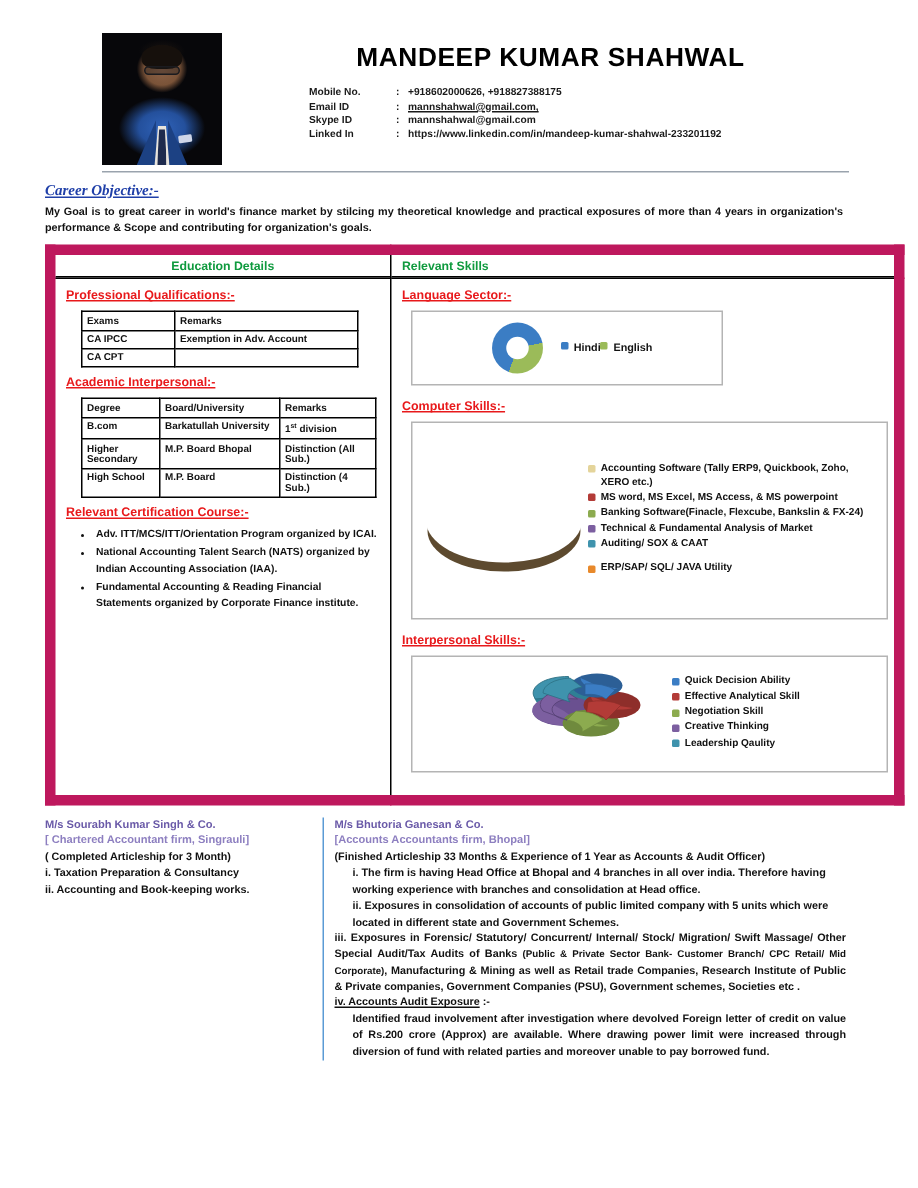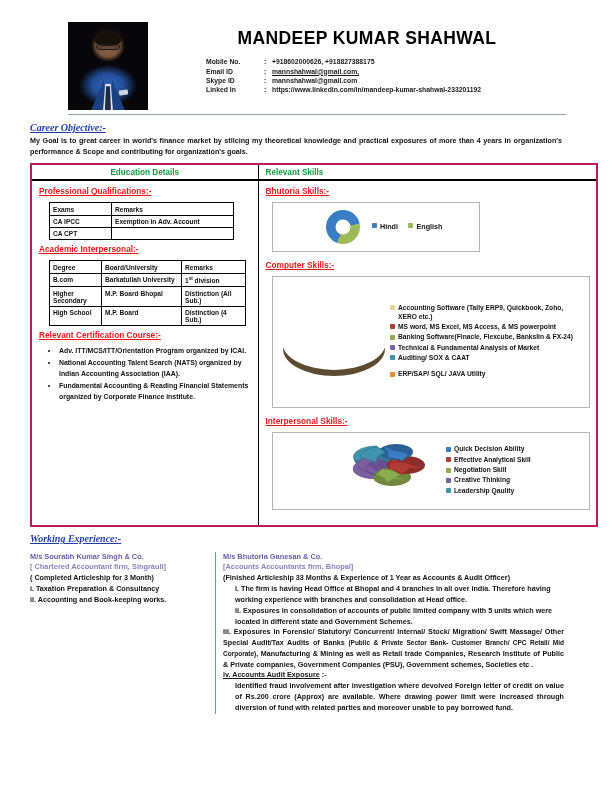--- a/index.html
+++ b/index.html
@@ -95,21 +95,21 @@
     margin: 7px 0 2px 30px;
   }
   .body-para {
     font-size: 7.2px; font-weight: bold; color: #111;
     margin: 0 18px 0 30px; line-height: 1.55; text-align: justify;
   }
 
   
   .grid {
     margin: 6px 16px 0 30px;
-    border: 2px solid #be185d;
+    border: 7px solid #be185d;
     border-collapse: collapse;
     width: 566px;
     table-layout: fixed;
   }
   .grid > tbody > tr > td { border: 1px solid #000; vertical-align: top; padding: 0; }
   .col-left { width: 227px; }
   .col-right { width: 339px; }
 
   .banner {
     text-align: center; font-size: 8.2px; font-weight: bold;
@@ -162,21 +162,21 @@
   .legend { display: flex; flex-direction: column; justify-content: center; }
   .legend-item {
     display: flex; align-items: flex-start;
     font-size: 6.7px; font-weight: bold; color: #111;
     line-height: 1.32; margin-bottom: 1.5px;
   }
   .swatch {
     width: 5px; height: 5px; flex: 0 0 5px;
     margin: 1.4px 3.5px 0 0; border-radius: 1px;
   }
-  .legend.lang-legend { flex-direction: row; gap: 10px; margin-left: 12px; }
+  .legend.lang-legend { flex-direction: row; margin-left: 12px; }
   .legend.lang-legend .legend-item { font-size: 7.2px; }
 
   
   .donut {
     width: 34px; height: 34px; border-radius: 50%;
     margin-left: 48px;
     background: conic-gradient(from 200deg, #3b7dc4 0deg 238deg, #9bbb59 238deg 360deg);
     position: relative;
   }
   .donut::after {
@@ -340,21 +340,21 @@
             <li>Adv. ITT/MCS/ITT/Orientation Program organized by ICAI.</li>
             <li>National Accounting Talent Search (NATS) organized by Indian Accounting Association (IAA).</li>
             <li>Fundamental Accounting &amp; Reading Financial Statements organized by Corporate Finance institute.</li>
           </ul>
         </div>
       </td>
 
       <td class="col-right">
         <div class="cellpad">
 
-          <div class="red-head tight">Bhutoria Skills:-</div>
+          <div class="red-head tight">Language Sector:-</div>
           <div class="chart-box lang">
             <div class="donut"></div>
             <div class="legend lang-legend">
               <div class="legend-item">
                 <span class="swatch" style="background:#3b7dc4"></span>
                 <span>Hindi</span>
               </div>
               <div class="legend-item">
                 <span class="swatch" style="background:#9bbb59"></span>
                 <span>English</span>
@@ -442,21 +442,20 @@
               </div>
             </div>
           </div>
 
         </div>
       </td>
     </tr>
   </tbody>
     </table>
 
-  <div class="sec-head" style="margin-top:6px">Working Experience:-</div>
   <div class="exp-wrap">
     <div class="exp-left">
       <div class="firm">M/s Sourabh Kumar Singh &amp; Co.</div>
       <div class="firm-sub">[ Chartered Accountant firm, Singrauli]</div>
       <div class="exp-line">( Completed Articleship for 3 Month)</div>
       <div class="exp-line">i. Taxation Preparation &amp; Consultancy</div>
       <div class="exp-line">ii. Accounting and Book-keeping works.</div>
     </div>
     <div class="exp-right">
       <div class="firm">M/s Bhutoria Ganesan &amp; Co.</div>

